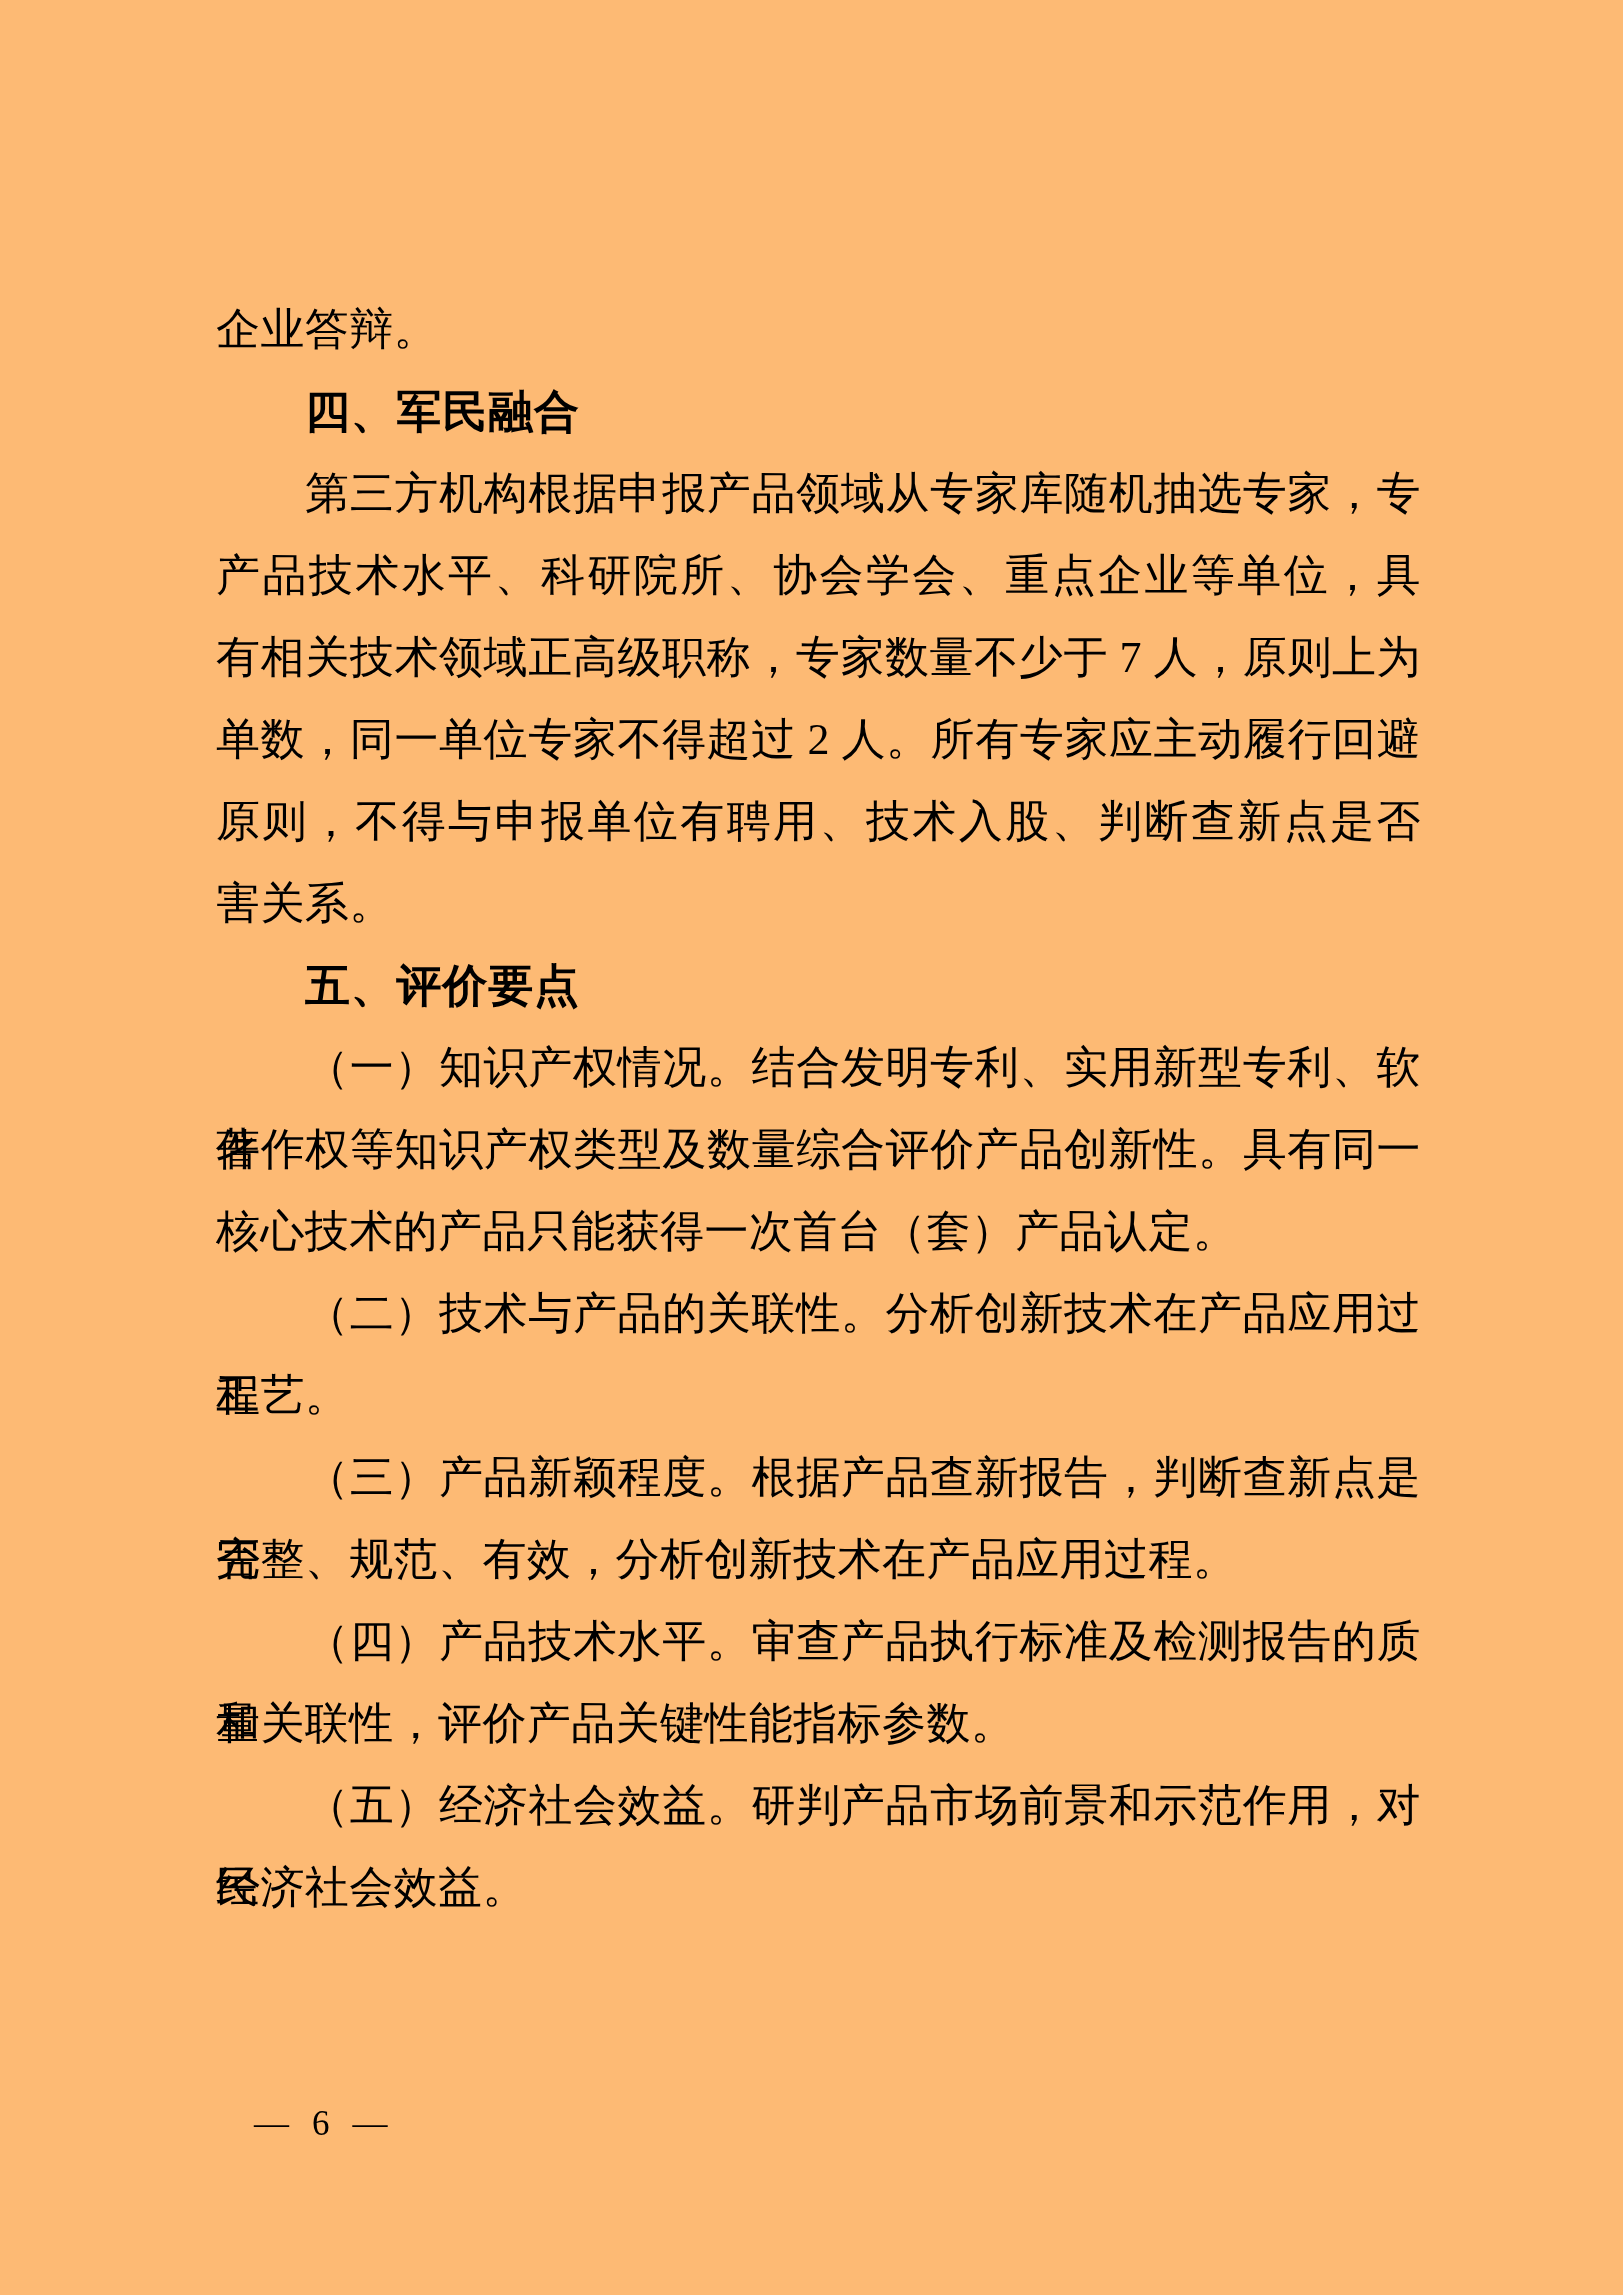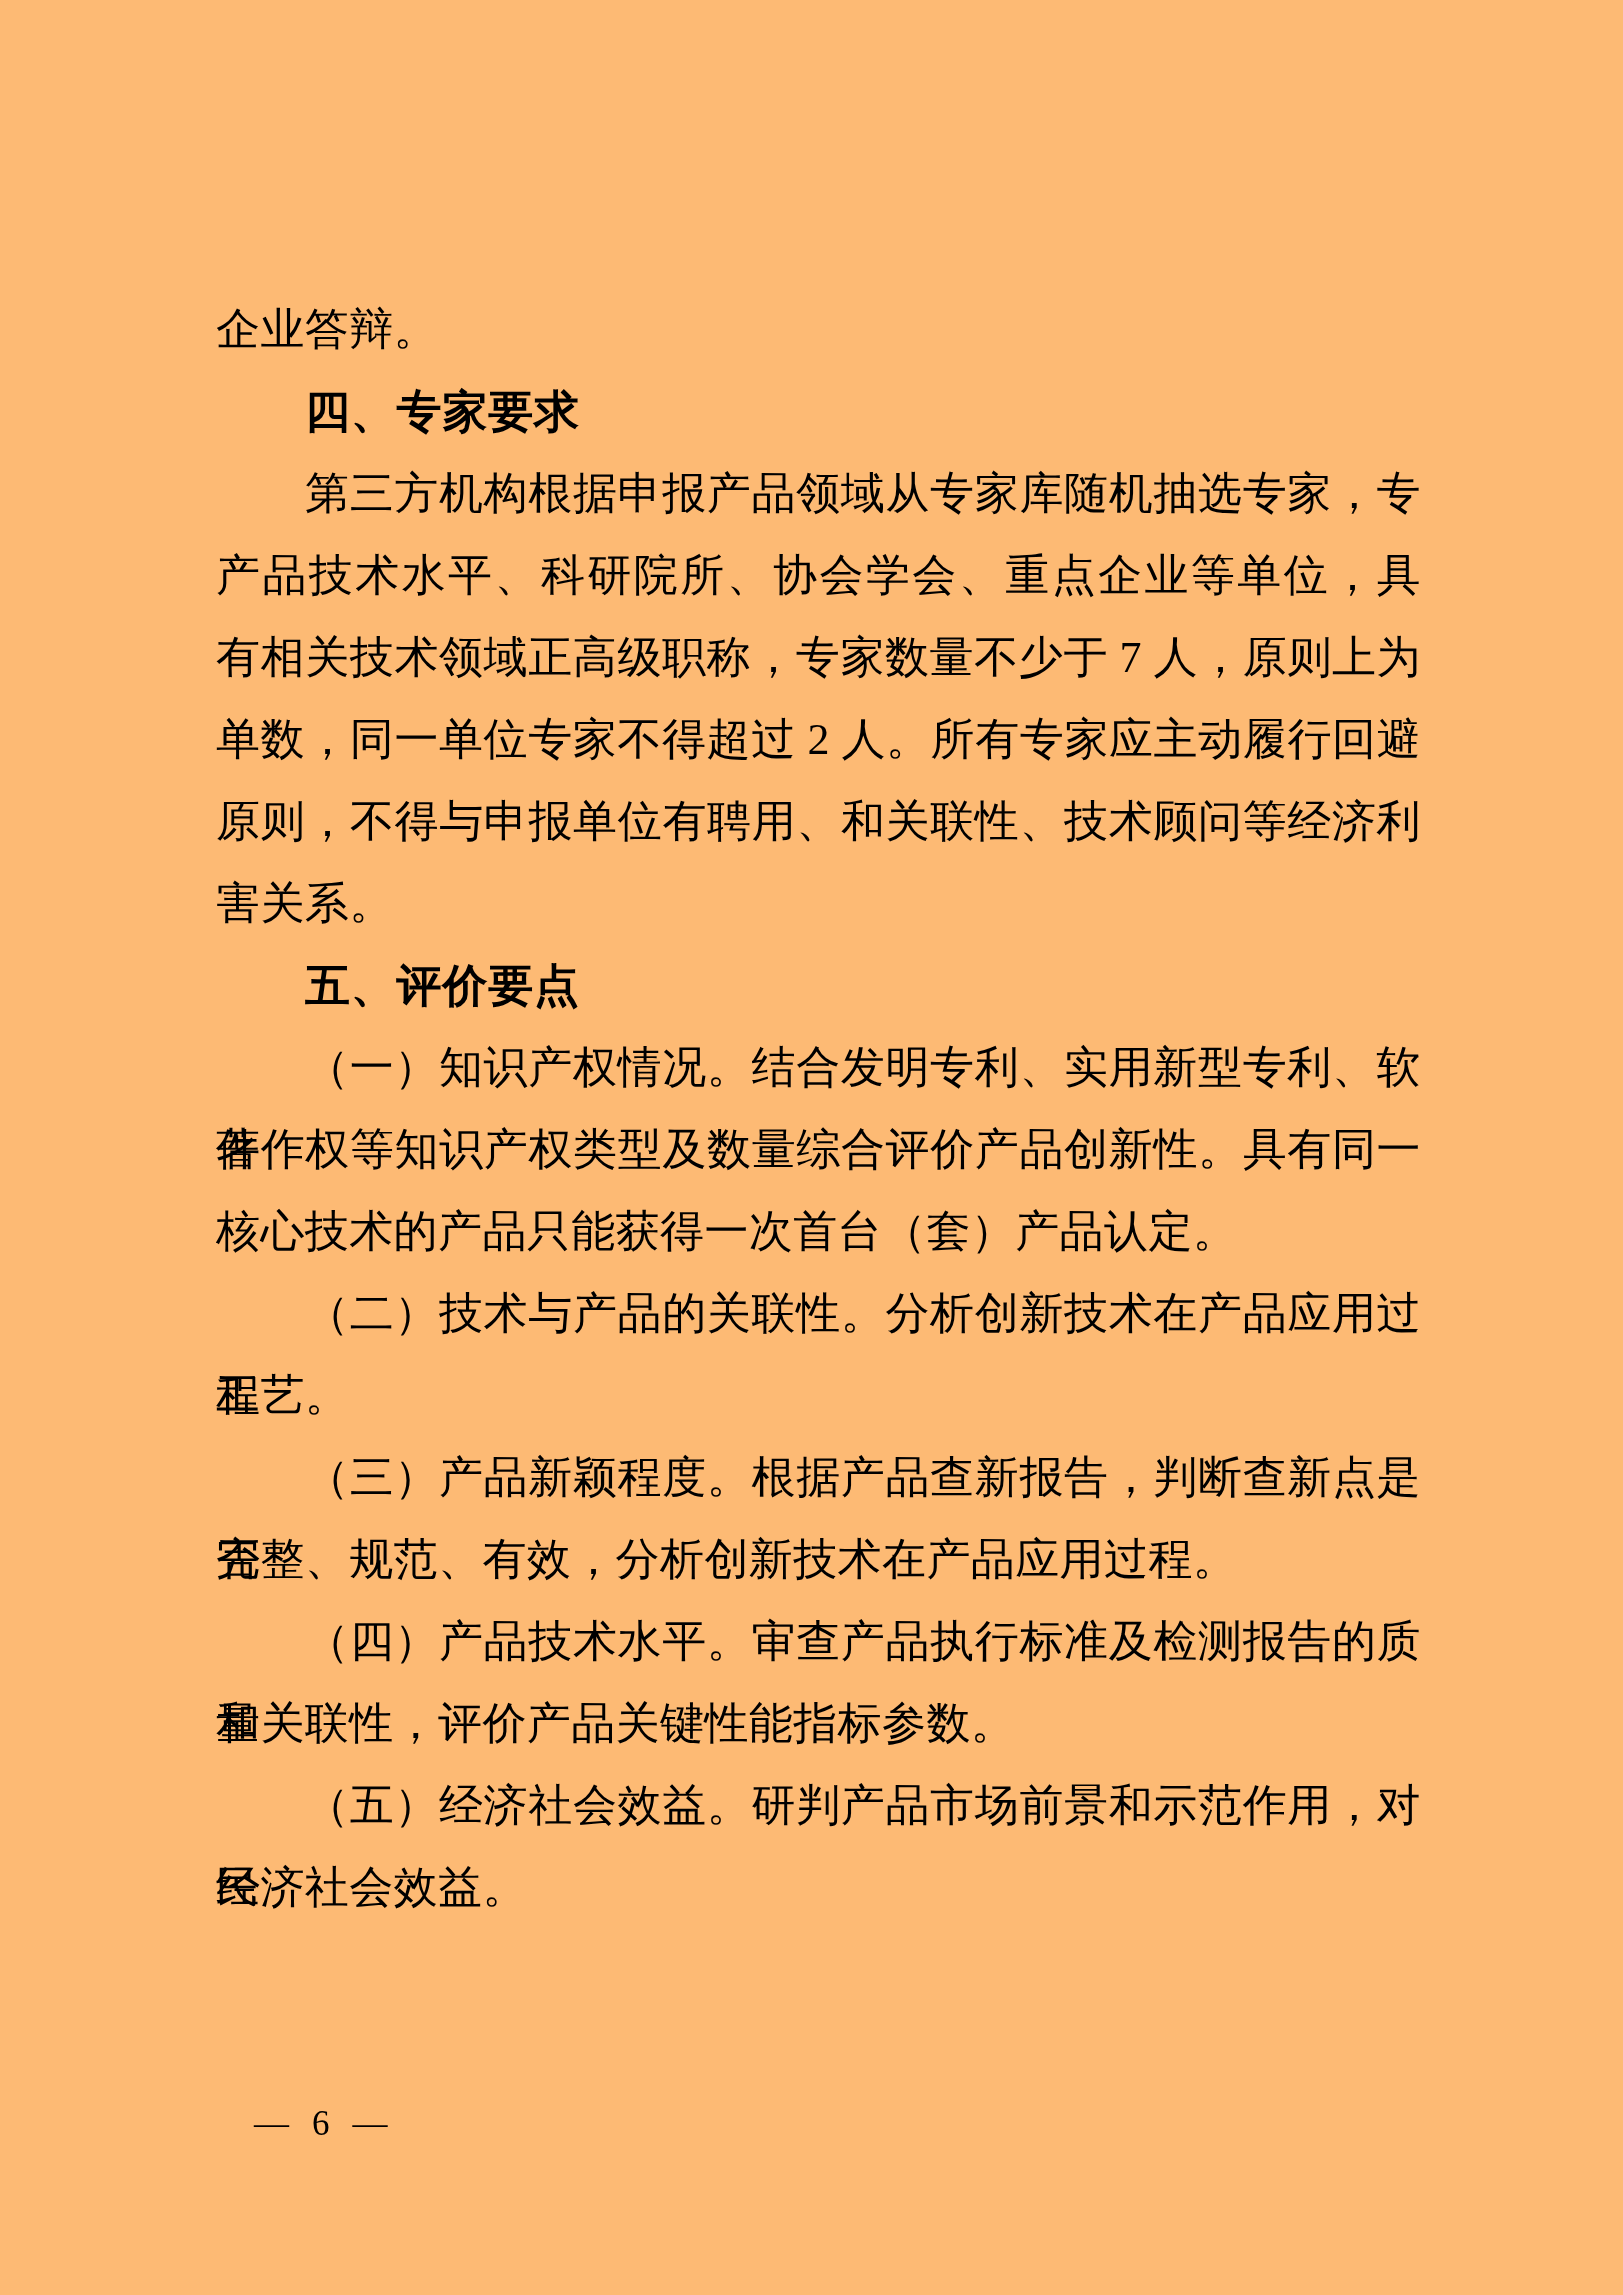--- a/index.html
+++ b/index.html
@@ -47,26 +47,26 @@
     word-spacing:14.3px;
     font-family:"Liberation Serif","DejaVu Serif",serif;
   }
 </style>
 </head>
 <body>
 
 <div class="page">
   <div class="text-block" id="text-block">
       <div class="line body">企业答辩。</div>
-      <div class="line heading indent">四、专家要求</div>
+      <div class="line heading indent">四、军民融合</div>
       <div class="line body indent justify">第三方机构根据申报产品领域从专家库随机抽选专家，专</div>
       <div class="line body justify">产品技术水平、科研院所、协会学会、重点企业等单位，具</div>
       <div class="line body justify">有相关技术领域正高级职称，专家数量不少于 7 人，原则上为</div>
       <div class="line body justify">单数，同一单位专家不得超过 2 人。所有专家应主动履行回避</div>
-      <div class="line body justify">原则，不得与申报单位有聘用、和关联性、技术顾问等经济利</div>
+      <div class="line body justify">原则，不得与申报单位有聘用、技术入股、判断查新点是否</div>
       <div class="line body">害关系。</div>
       <div class="line heading indent">五、评价要点</div>
       <div class="line body indent justify">（一）知识产权情况。结合发明专利、实用新型专利、软件</div>
       <div class="line body justify">著作权等知识产权类型及数量综合评价产品创新性。具有同一</div>
       <div class="line body">核心技术的产品只能获得一次首台（套）产品认定。</div>
       <div class="line body indent justify">（二）技术与产品的关联性。分析创新技术在产品应用过程</div>
       <div class="line body">工艺。</div>
       <div class="line body indent justify">（三）产品新颖程度。根据产品查新报告，判断查新点是否</div>
       <div class="line body">完整、规范、有效，分析创新技术在产品应用过程。</div>
       <div class="line body indent justify">（四）产品技术水平。审查产品执行标准及检测报告的质量</div>

